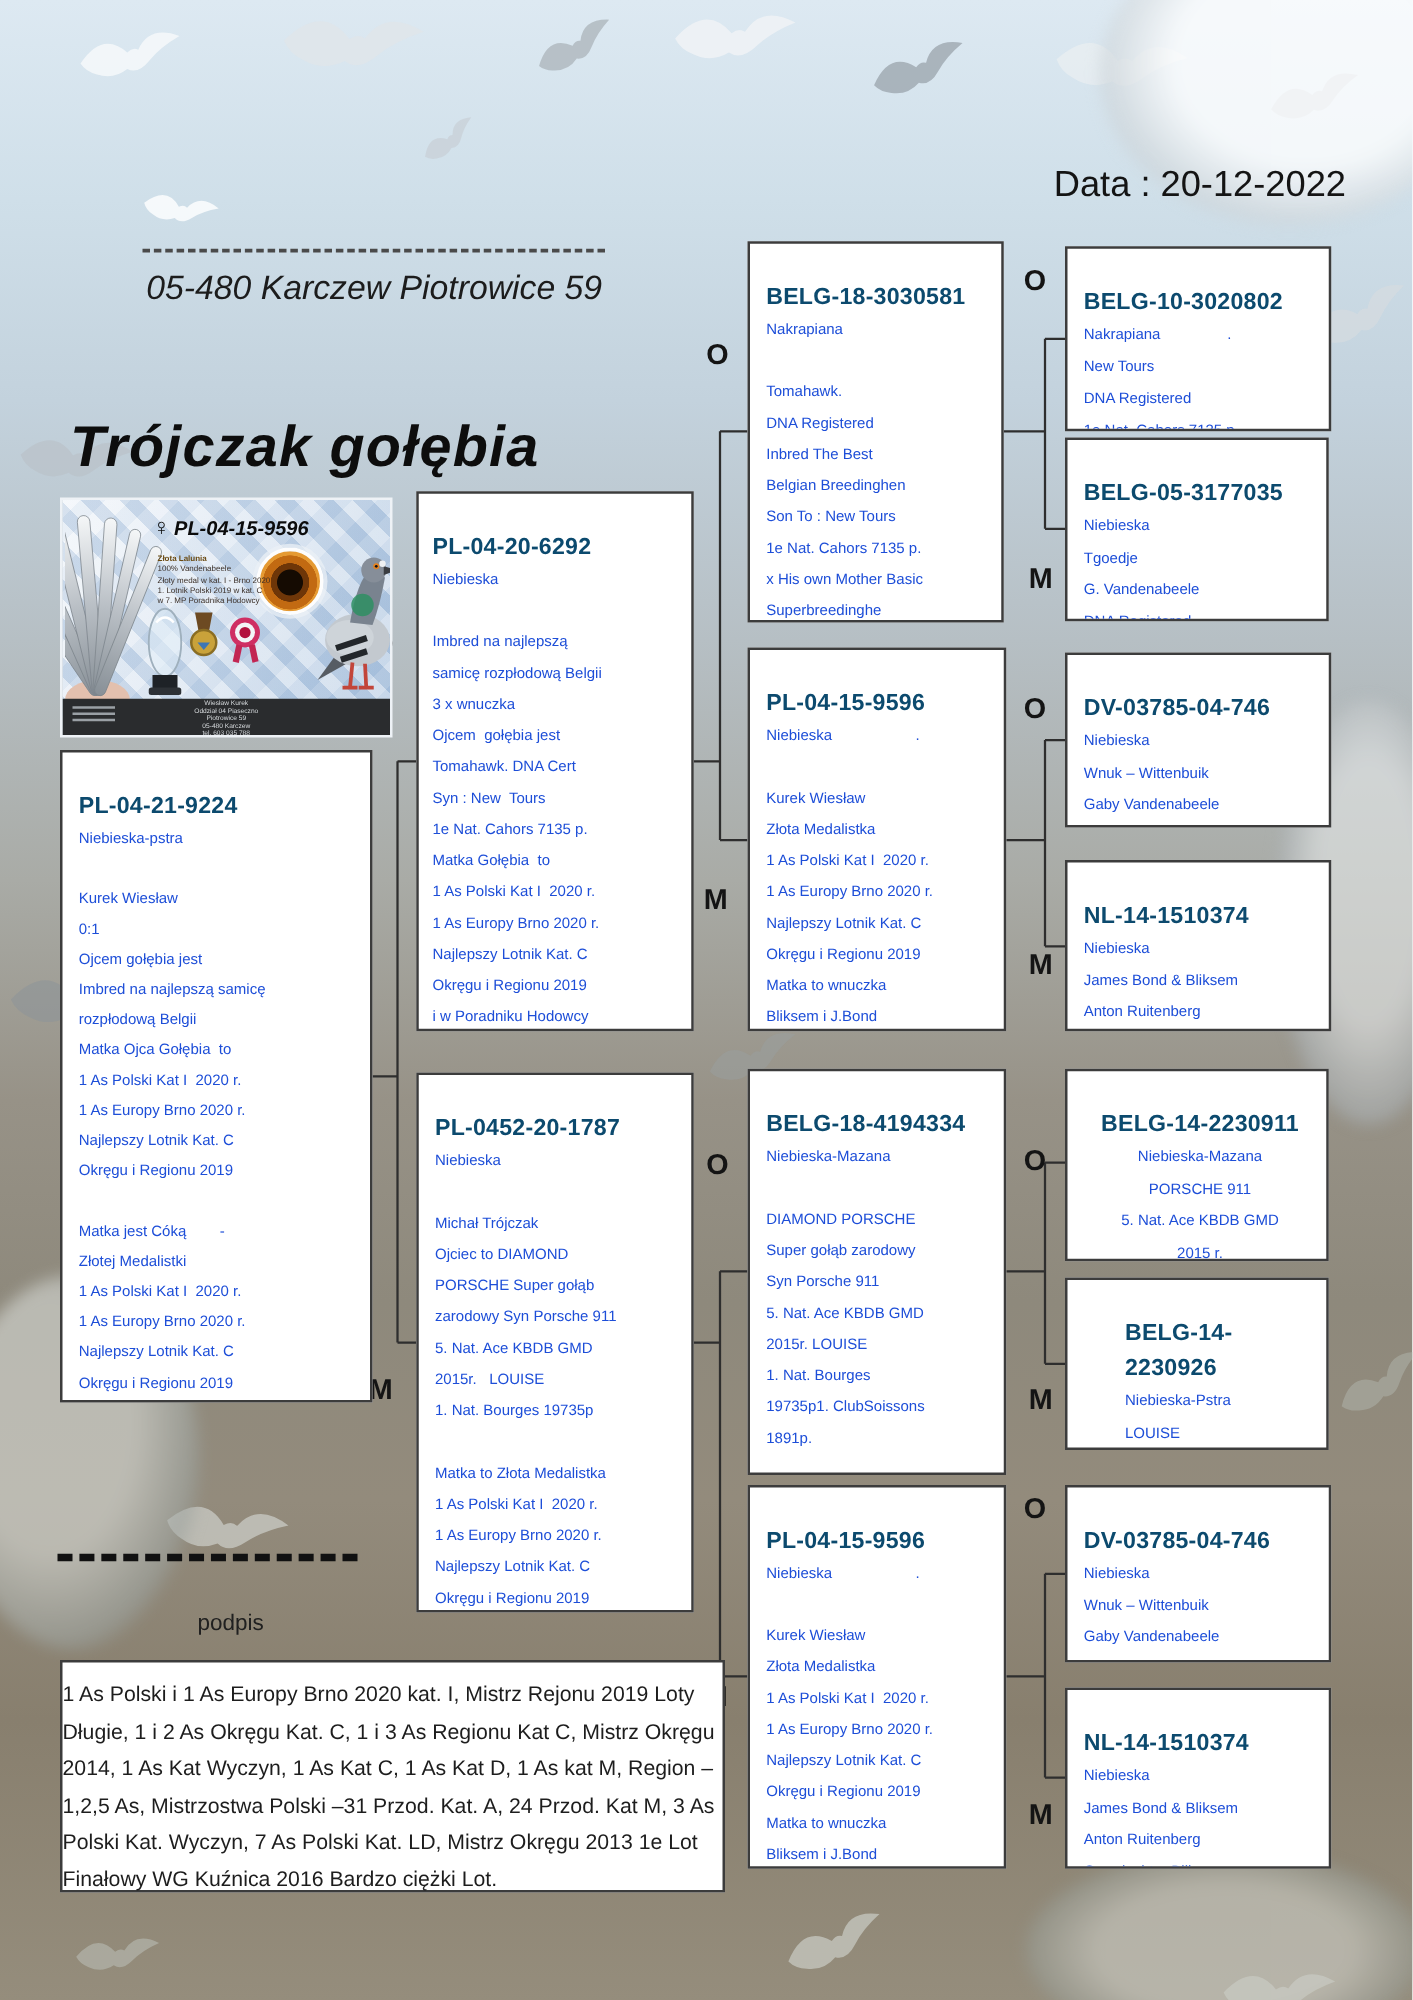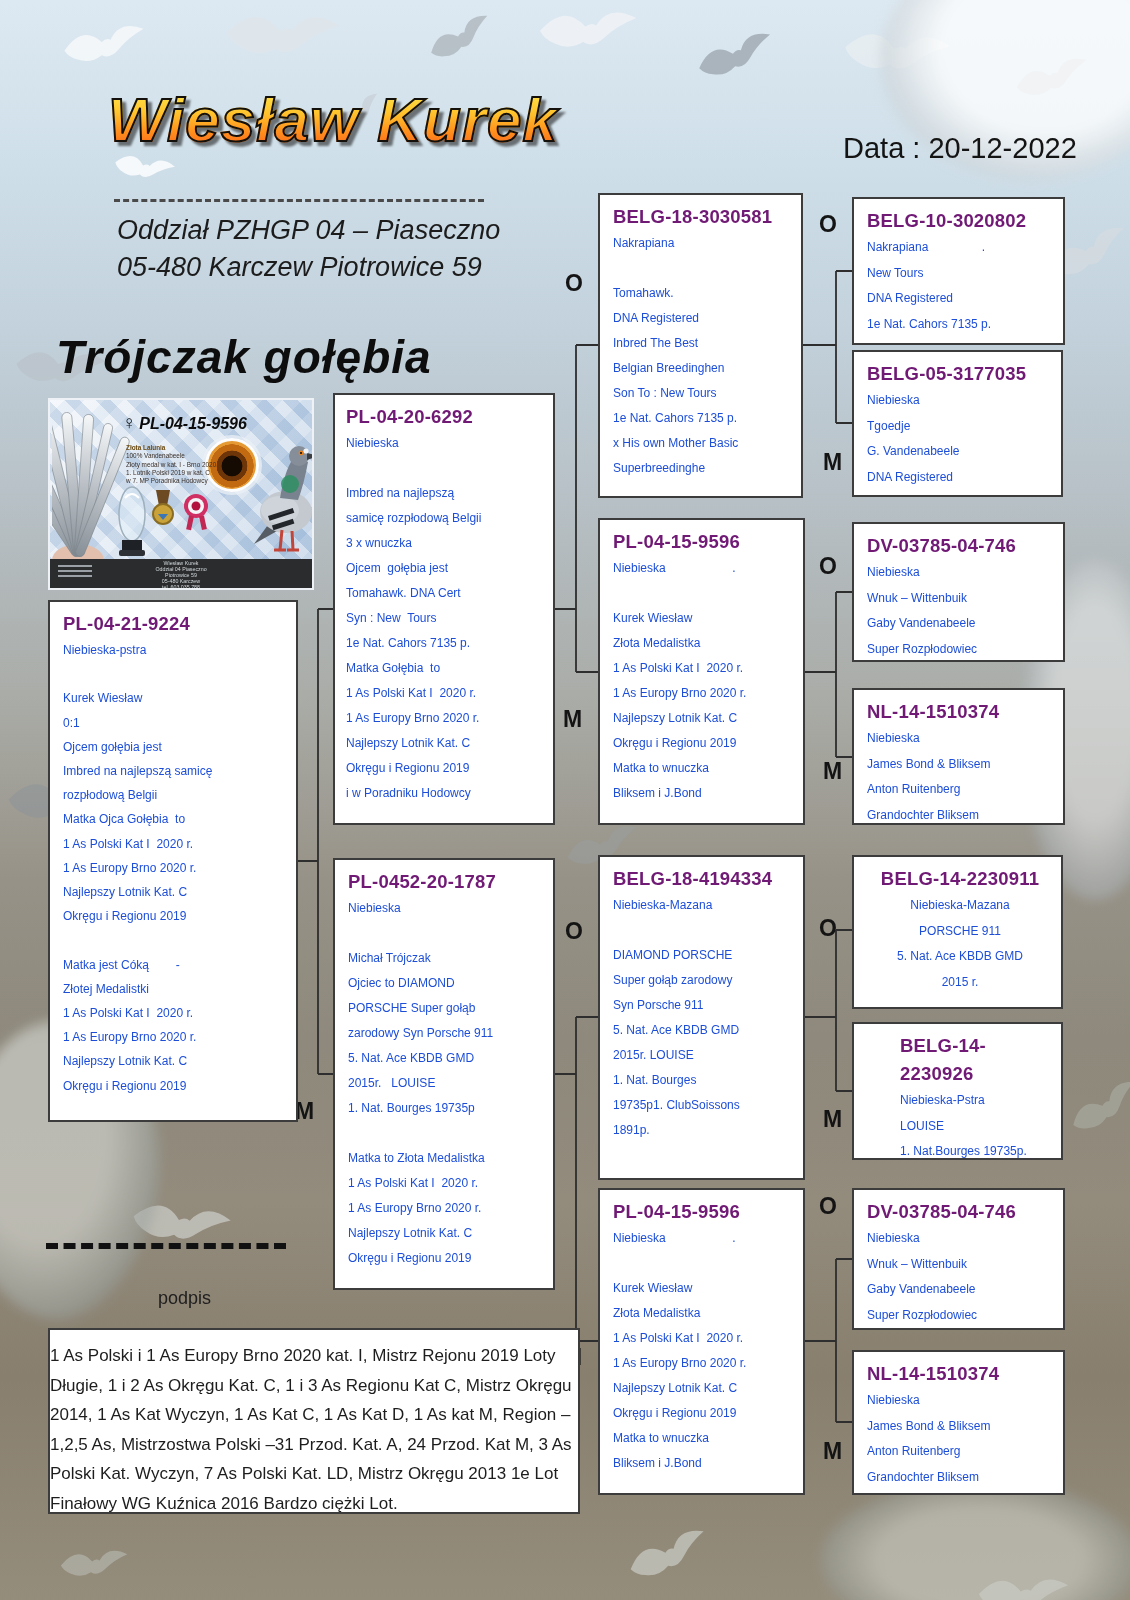--- a/index.html
+++ b/index.html
@@ -38,21 +38,21 @@
   .card-svg{position:absolute;z-index:3;}
   .card-band{position:absolute;left:0;bottom:0;width:100%;height:29px;background:#2a2c2e;z-index:5;}
   .card-band-text{position:absolute;left:50%;top:2px;transform:translateX(-50%);text-align:center;
     color:#d6dadd;font-size:5.3px;line-height:5.9px;white-space:pre-wrap;}
   .card-band .bars{position:absolute;left:8px;top:6px;}
   .card-band .bars div{width:34px;height:2px;background:#9aa0a5;margin-bottom:3px;}
 
   
   .pbox{position:absolute;background:#fff;border:2px solid #3c3c3c;box-sizing:border-box;
     padding:8px 8px 6px 13px;z-index:2;overflow:hidden;}
-  .ring{font-size:18.5px;font-weight:bold;color:#701a75;line-height:28px;letter-spacing:.2px;}
+  .ring{font-size:18.5px;font-weight:bold;color:#0c4a6e;line-height:28px;letter-spacing:.2px;margin-top:20px;}
   .pbody{font-size:12px;line-height:25px;color:#1d4ed8;white-space:pre-wrap;}
   .b0{left:48px;top:600px;width:250px;height:522px;}
   .b0 .pbody{line-height:24.2px;}
   .b1{left:333px;top:393px;width:222px;height:432px;padding-left:11px;}
   .b2{left:333px;top:858px;width:222px;height:432px;}
   .b3{left:598px;top:193px;width:205px;height:305px;}
   .b4{left:598px;top:518px;width:207px;height:307px;}
   .b5{left:598px;top:855px;width:207px;height:325px;}
   .b6{left:598px;top:1188px;width:207px;height:307px;}
   .b7{left:852px;top:197px;width:213px;height:148px;}
@@ -110,25 +110,23 @@
       <use href="#bird" transform="translate(60,1540) scale(1.8) rotate(6)" fill="#b9bcb4" opacity=".6"></use>
       <use href="#bird" transform="translate(980,1560) scale(2.4) rotate(10)" fill="#c4c8c0" opacity=".6"></use>
       <use href="#bird" transform="translate(1060,1100) scale(2) rotate(-20)" fill="#aeb2aa" opacity=".55"></use>
     </g>
   </svg>
   <div class="blob" style="left:-40px;top:1020px;width:200px;height:300px;background:radial-gradient(ellipse at 40% 40%,#d8dbd7 0 40%,#9aa09c 70%,transparent 75%);opacity:.6;"></div>
   <div class="blob" style="left:1020px;top:560px;width:150px;height:340px;background:radial-gradient(ellipse at 50% 45%,#e6e9ea 0 40%,#a7adb0 70%,transparent 76%);opacity:.6;"></div>
   <div class="blob" style="left:820px;top:1480px;width:320px;height:160px;background:radial-gradient(ellipse at 50% 50%,#d3d5cf 0 45%,#8f948c 72%,transparent 78%);opacity:.55;"></div>
   <div class="blob" style="left:880px;top:-60px;width:300px;height:240px;background:radial-gradient(ellipse at 55% 45%,#ffffff 0 45%,#cdd5da 70%,transparent 78%);opacity:.75;"></div>
 
-  <div class="logo">Wiesław Kurek</div>
   <div class="date">Data : 20-12-2022</div>
   <div class="dash-rule"></div>
   <div class="club">
-    <div>Oddział PZHGP 04 – Piaseczno</div>
     <div>05-480 Karczew  Piotrowice 59</div>
   </div>
   <div class="doc-title">Trójczak gołębia</div>
 
   <div class="card">
     <svg class="card-svg" style="left:2px;top:12px;" width="78" height="160">
       <defs>
         <linearGradient id="feather" x1="0" y1="0" x2="0" y2="1">
           <stop offset="0" stop-color="#f5f7f8"></stop>
             <stop offset=".5" stop-color="#b9bfc5"></stop>

